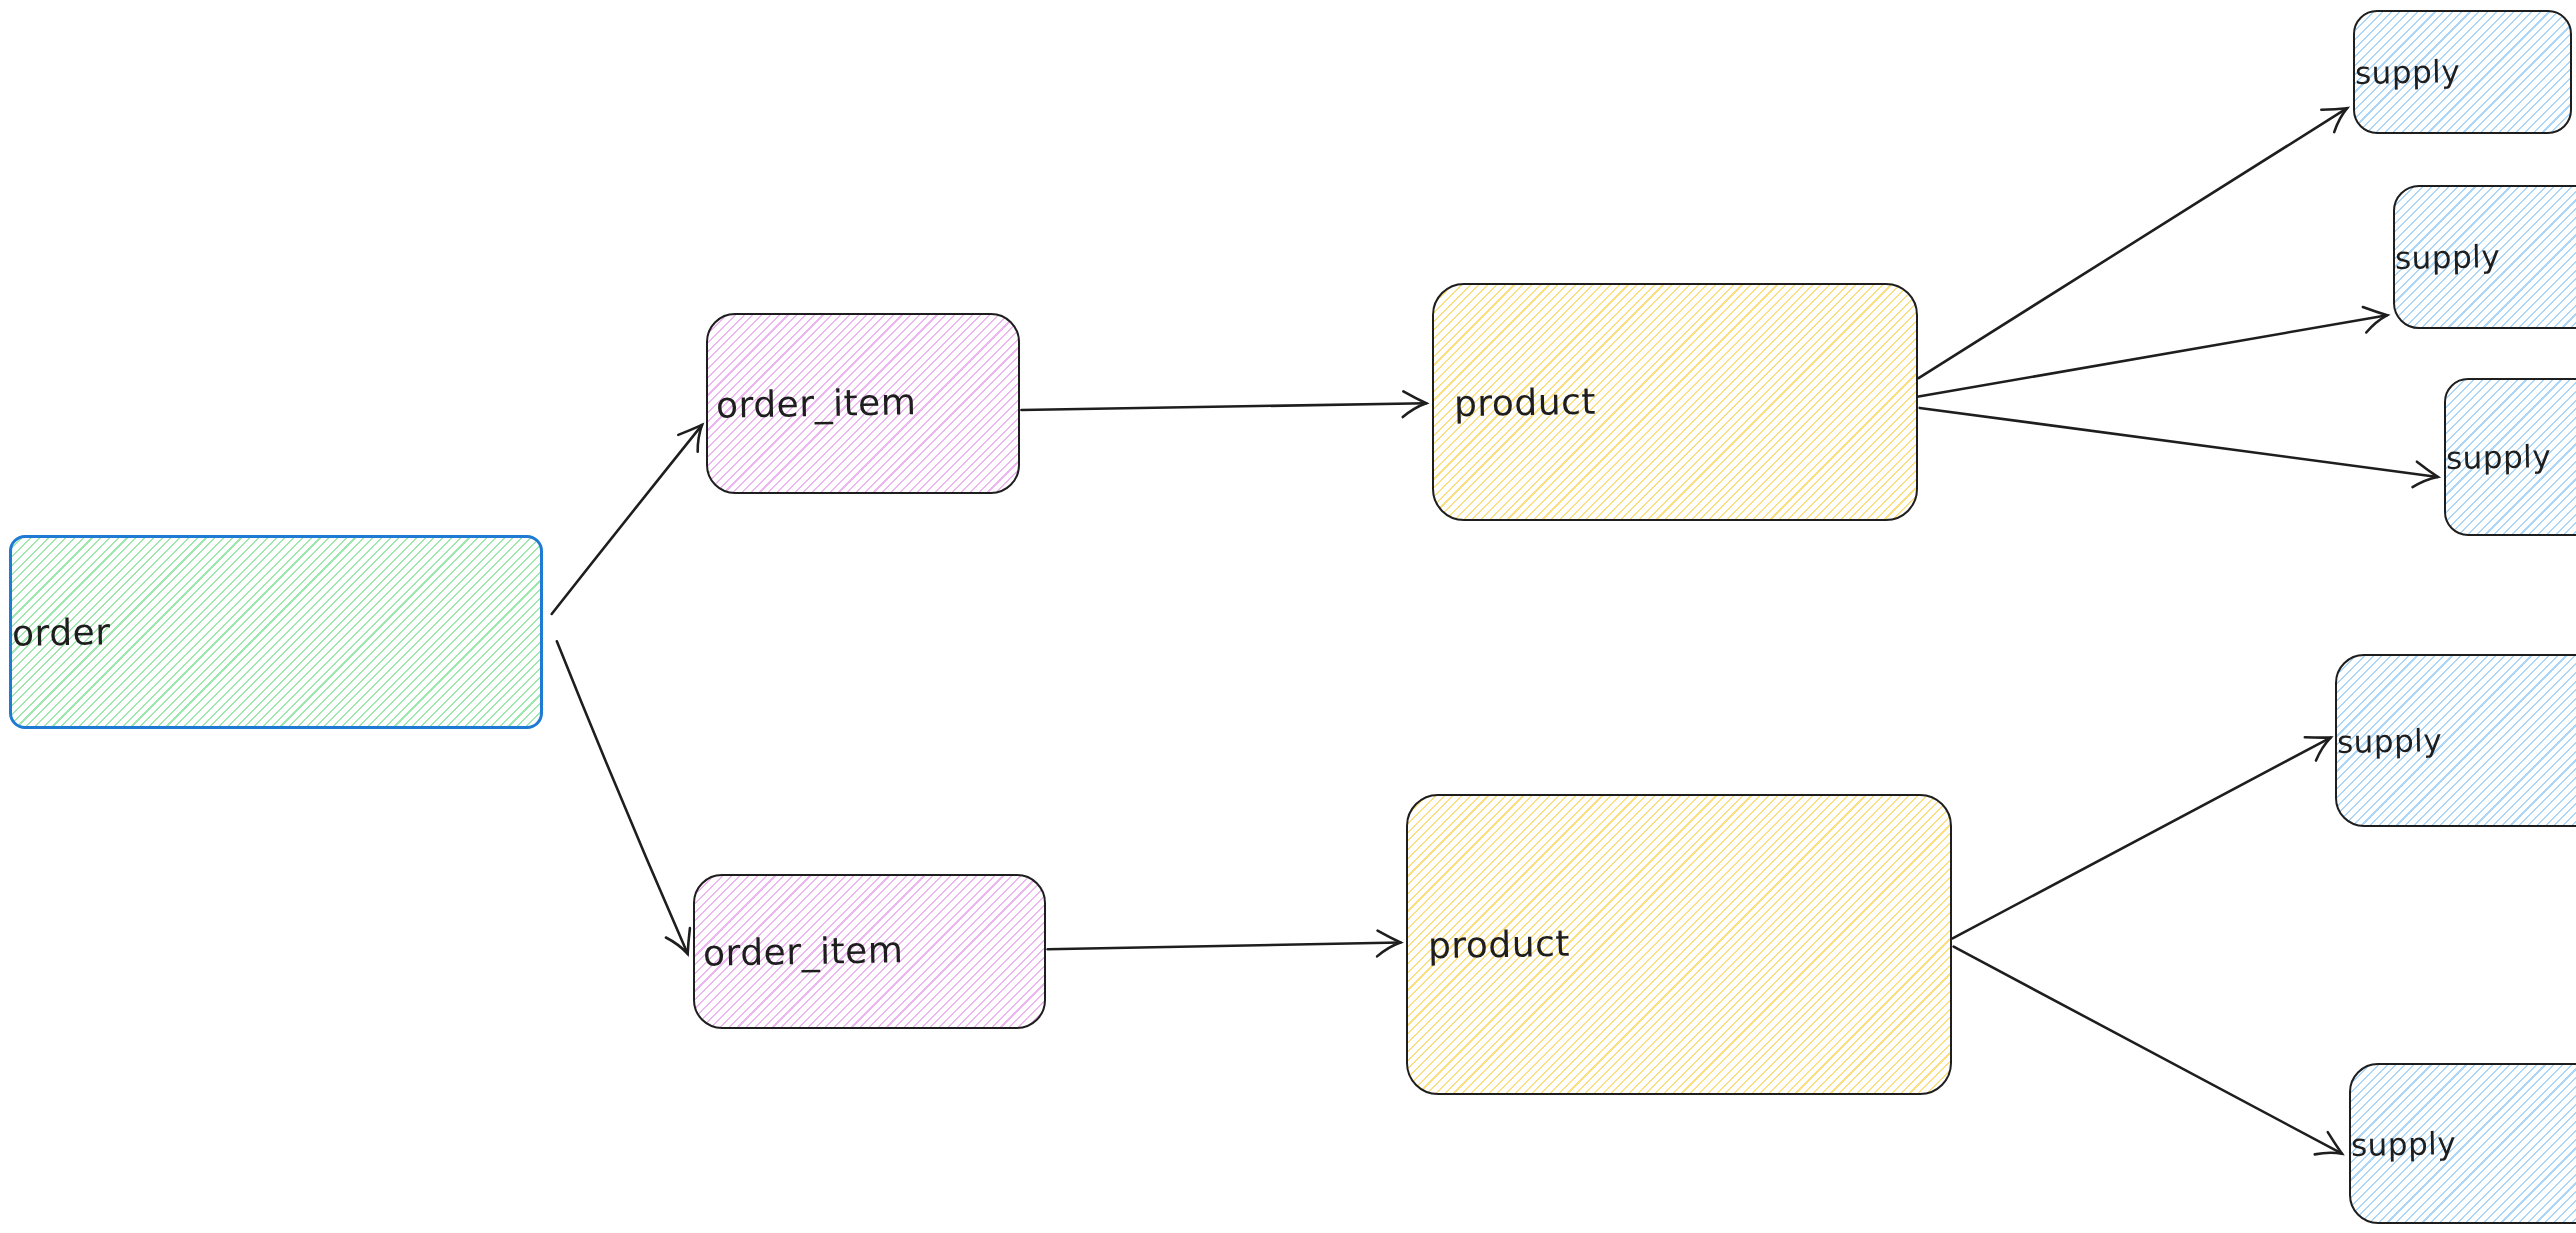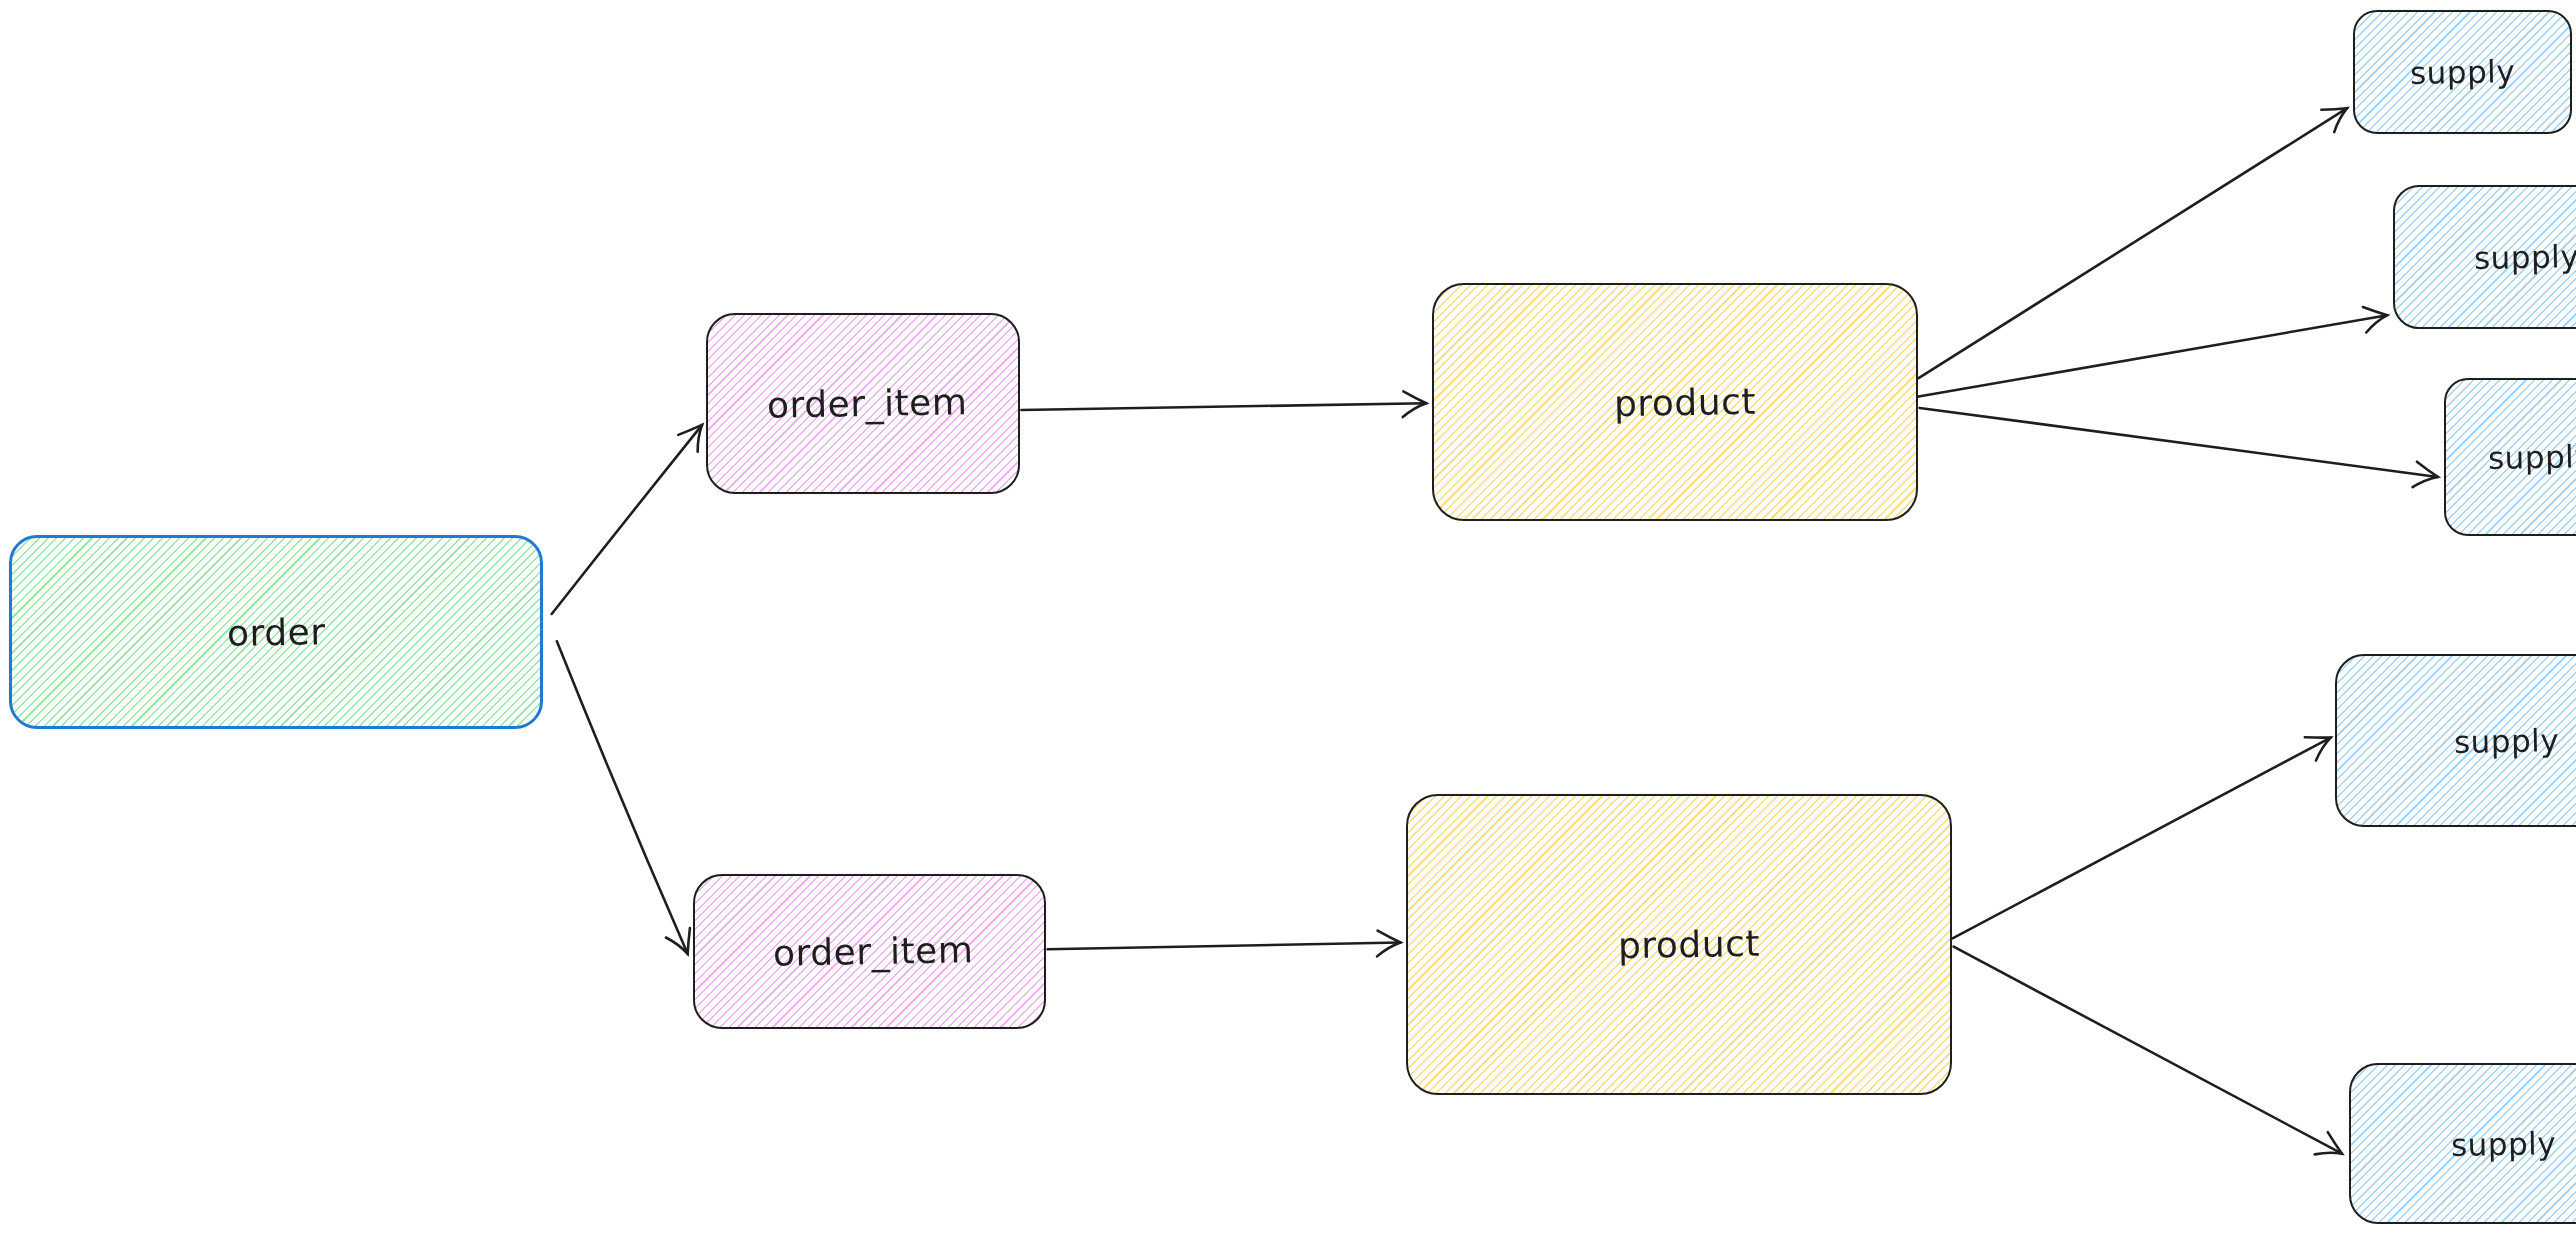--- a/index.html
+++ b/index.html
@@ -12,21 +12,21 @@
     position: relative;
     width: 2700px;
     height: 1233px;
     background: #ffffff;
     overflow: hidden;
   }
   .node {
     position: absolute;
     display: flex;
     align-items: center;
-    justify-content: center;
+    justify-content: flex-start;
     box-sizing: border-box;
     border: 2.6px solid #1e1e1e;
     color: #1e1e1e;
     font-size: 36px;
     letter-spacing: 0.5px;
     cursor: pointer;
   }
   .node .label {
     transform: rotate(-1deg);
     white-space: nowrap;
@@ -46,21 +46,21 @@
       #fae083 0px, #fae083 1.5px, transparent 1.5px, transparent 6.2px);
     padding-left: 20px;
   }
   .fill-blue {
     background-image: repeating-linear-gradient(135deg,
       #abd6f7 0px, #abd6f7 1.5px, transparent 1.5px, transparent 6.2px);
   }
   #node-order {
     left: 8.8px; top: 535px; width: 534px; height: 194px;
     border: 3.1px solid #1e7ad2;
-    border-radius: 28px;
+    border-radius: 16px;
   }
   #node-order-item-1 { left: 706px; top: 313px;  width: 314px;  height: 181px; border-radius: 29px; }
   #node-order-item-2 { left: 693px; top: 874px; width: 353px;  height: 155px; border-radius: 29px; }
   #node-product-1    { left: 1432px; top: 283px;  width: 486px;  height: 238px; border-radius: 32px; }
   #node-product-2    { left: 1406px; top: 794px; width: 546px; height: 301px; border-radius: 32px; }
   .supply { font-size: 31px; }
   #node-supply-1 { left: 2353px; top: 9.8px;   width: 219px; height: 124px; border-radius: 24px; }
   #node-supply-2 { left: 2393px; top: 185px;  width: 268px; height: 144px; border-radius: 26px; }
   #node-supply-3 { left: 2444px; top: 378px;  width: 193px; height: 158px; border-radius: 24px; }
   #node-supply-4 { left: 2335px; top: 654px; width: 344px; height: 173px; border-radius: 29px; }

